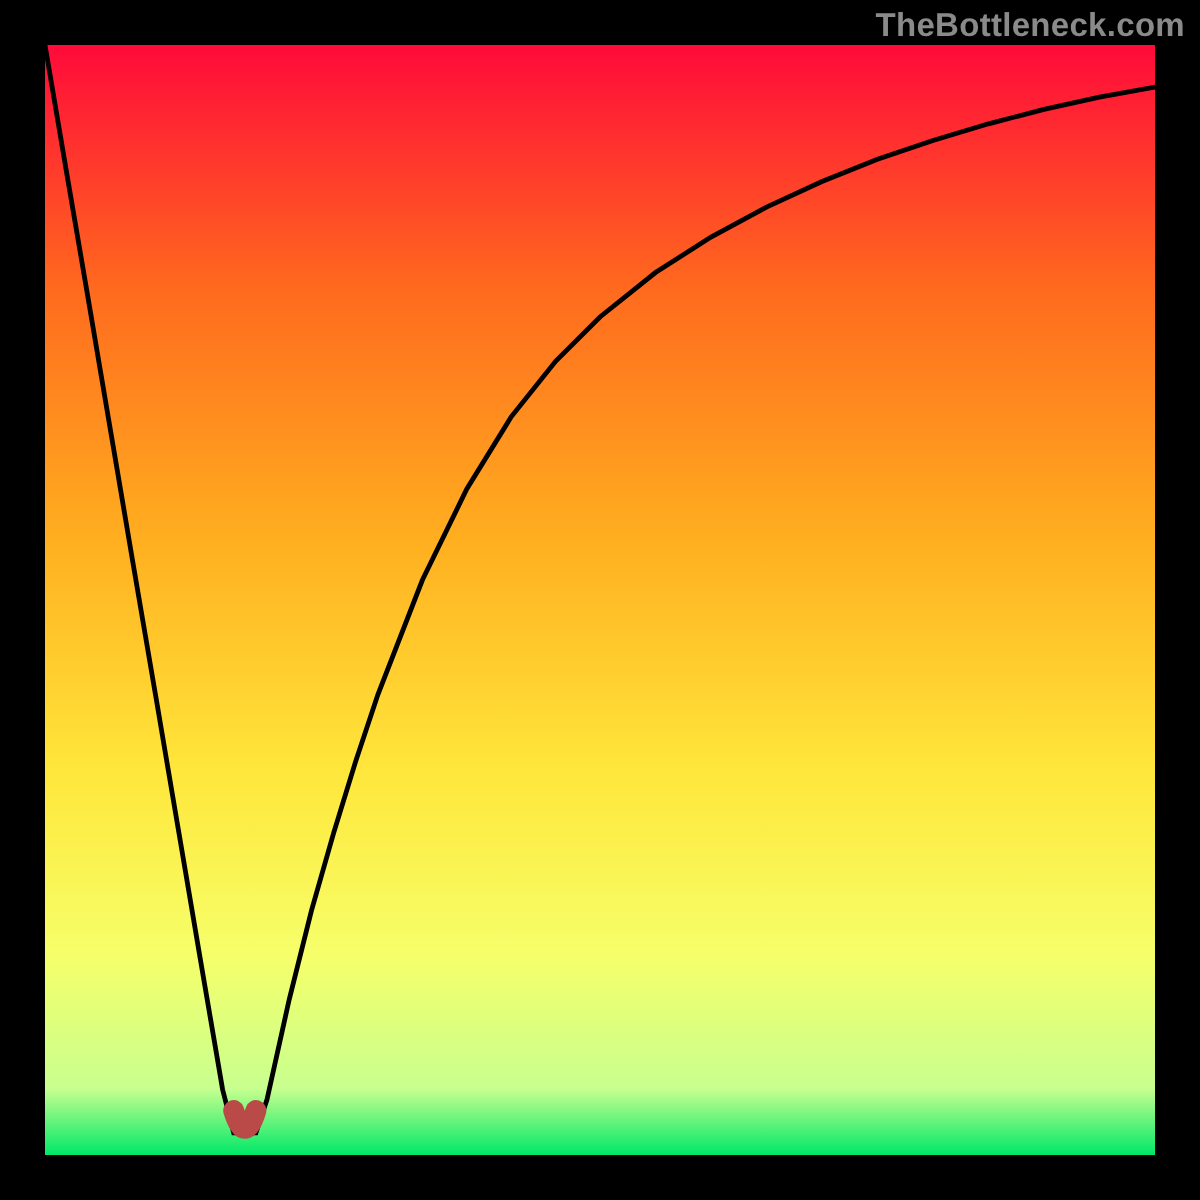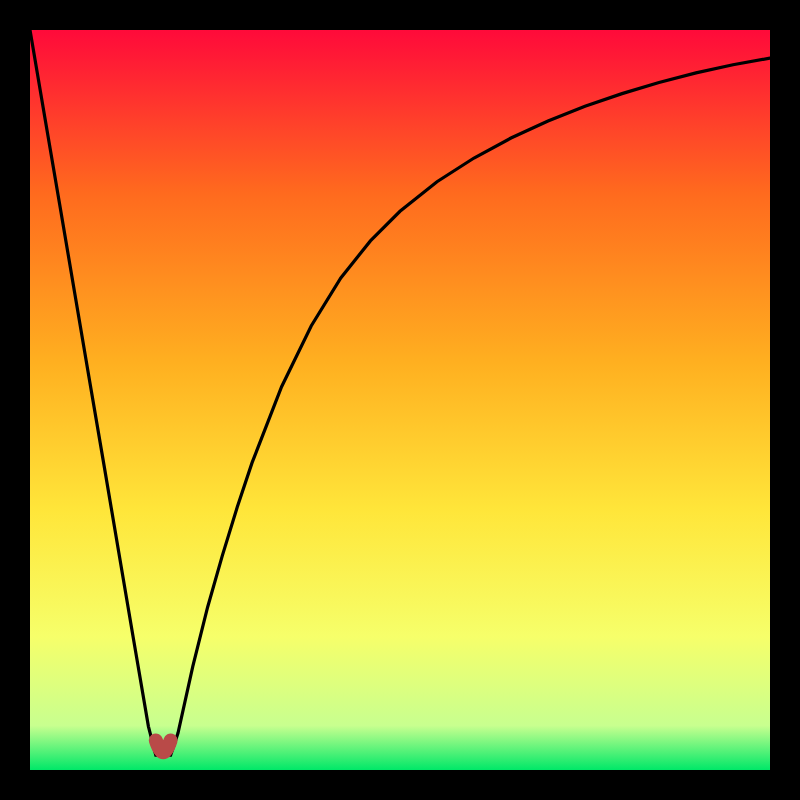--- a/index.html
+++ b/index.html
@@ -34,20 +34,21 @@
     font-weight: 600;
     color: #8a8a8a;
     letter-spacing: 0.2px;
   }
   svg { display: block; }
 </style>
 </head>
 <body>
 
 <div class="frame">
+  <div class="watermark">TheBottleneck.com</div>
 
   <svg class="plot" width="740" height="740" viewBox="0 0 740 740" preserveAspectRatio="none">
     <defs>
       <linearGradient id="bg-grad" x1="0" y1="0" x2="0" y2="1">
         <stop id="g0" offset="0%" stop-color="#ff0a3a"></stop>
         <stop id="g1" offset="22%" stop-color="#ff6a1e"></stop>
         <stop id="g2" offset="45%" stop-color="#ffb020"></stop>
         <stop id="g3" offset="65%" stop-color="#ffe63a"></stop>
         <stop id="g4" offset="82%" stop-color="#f6ff6a"></stop>
         <stop id="g5" offset="94%" stop-color="#c8ff8f"></stop>

